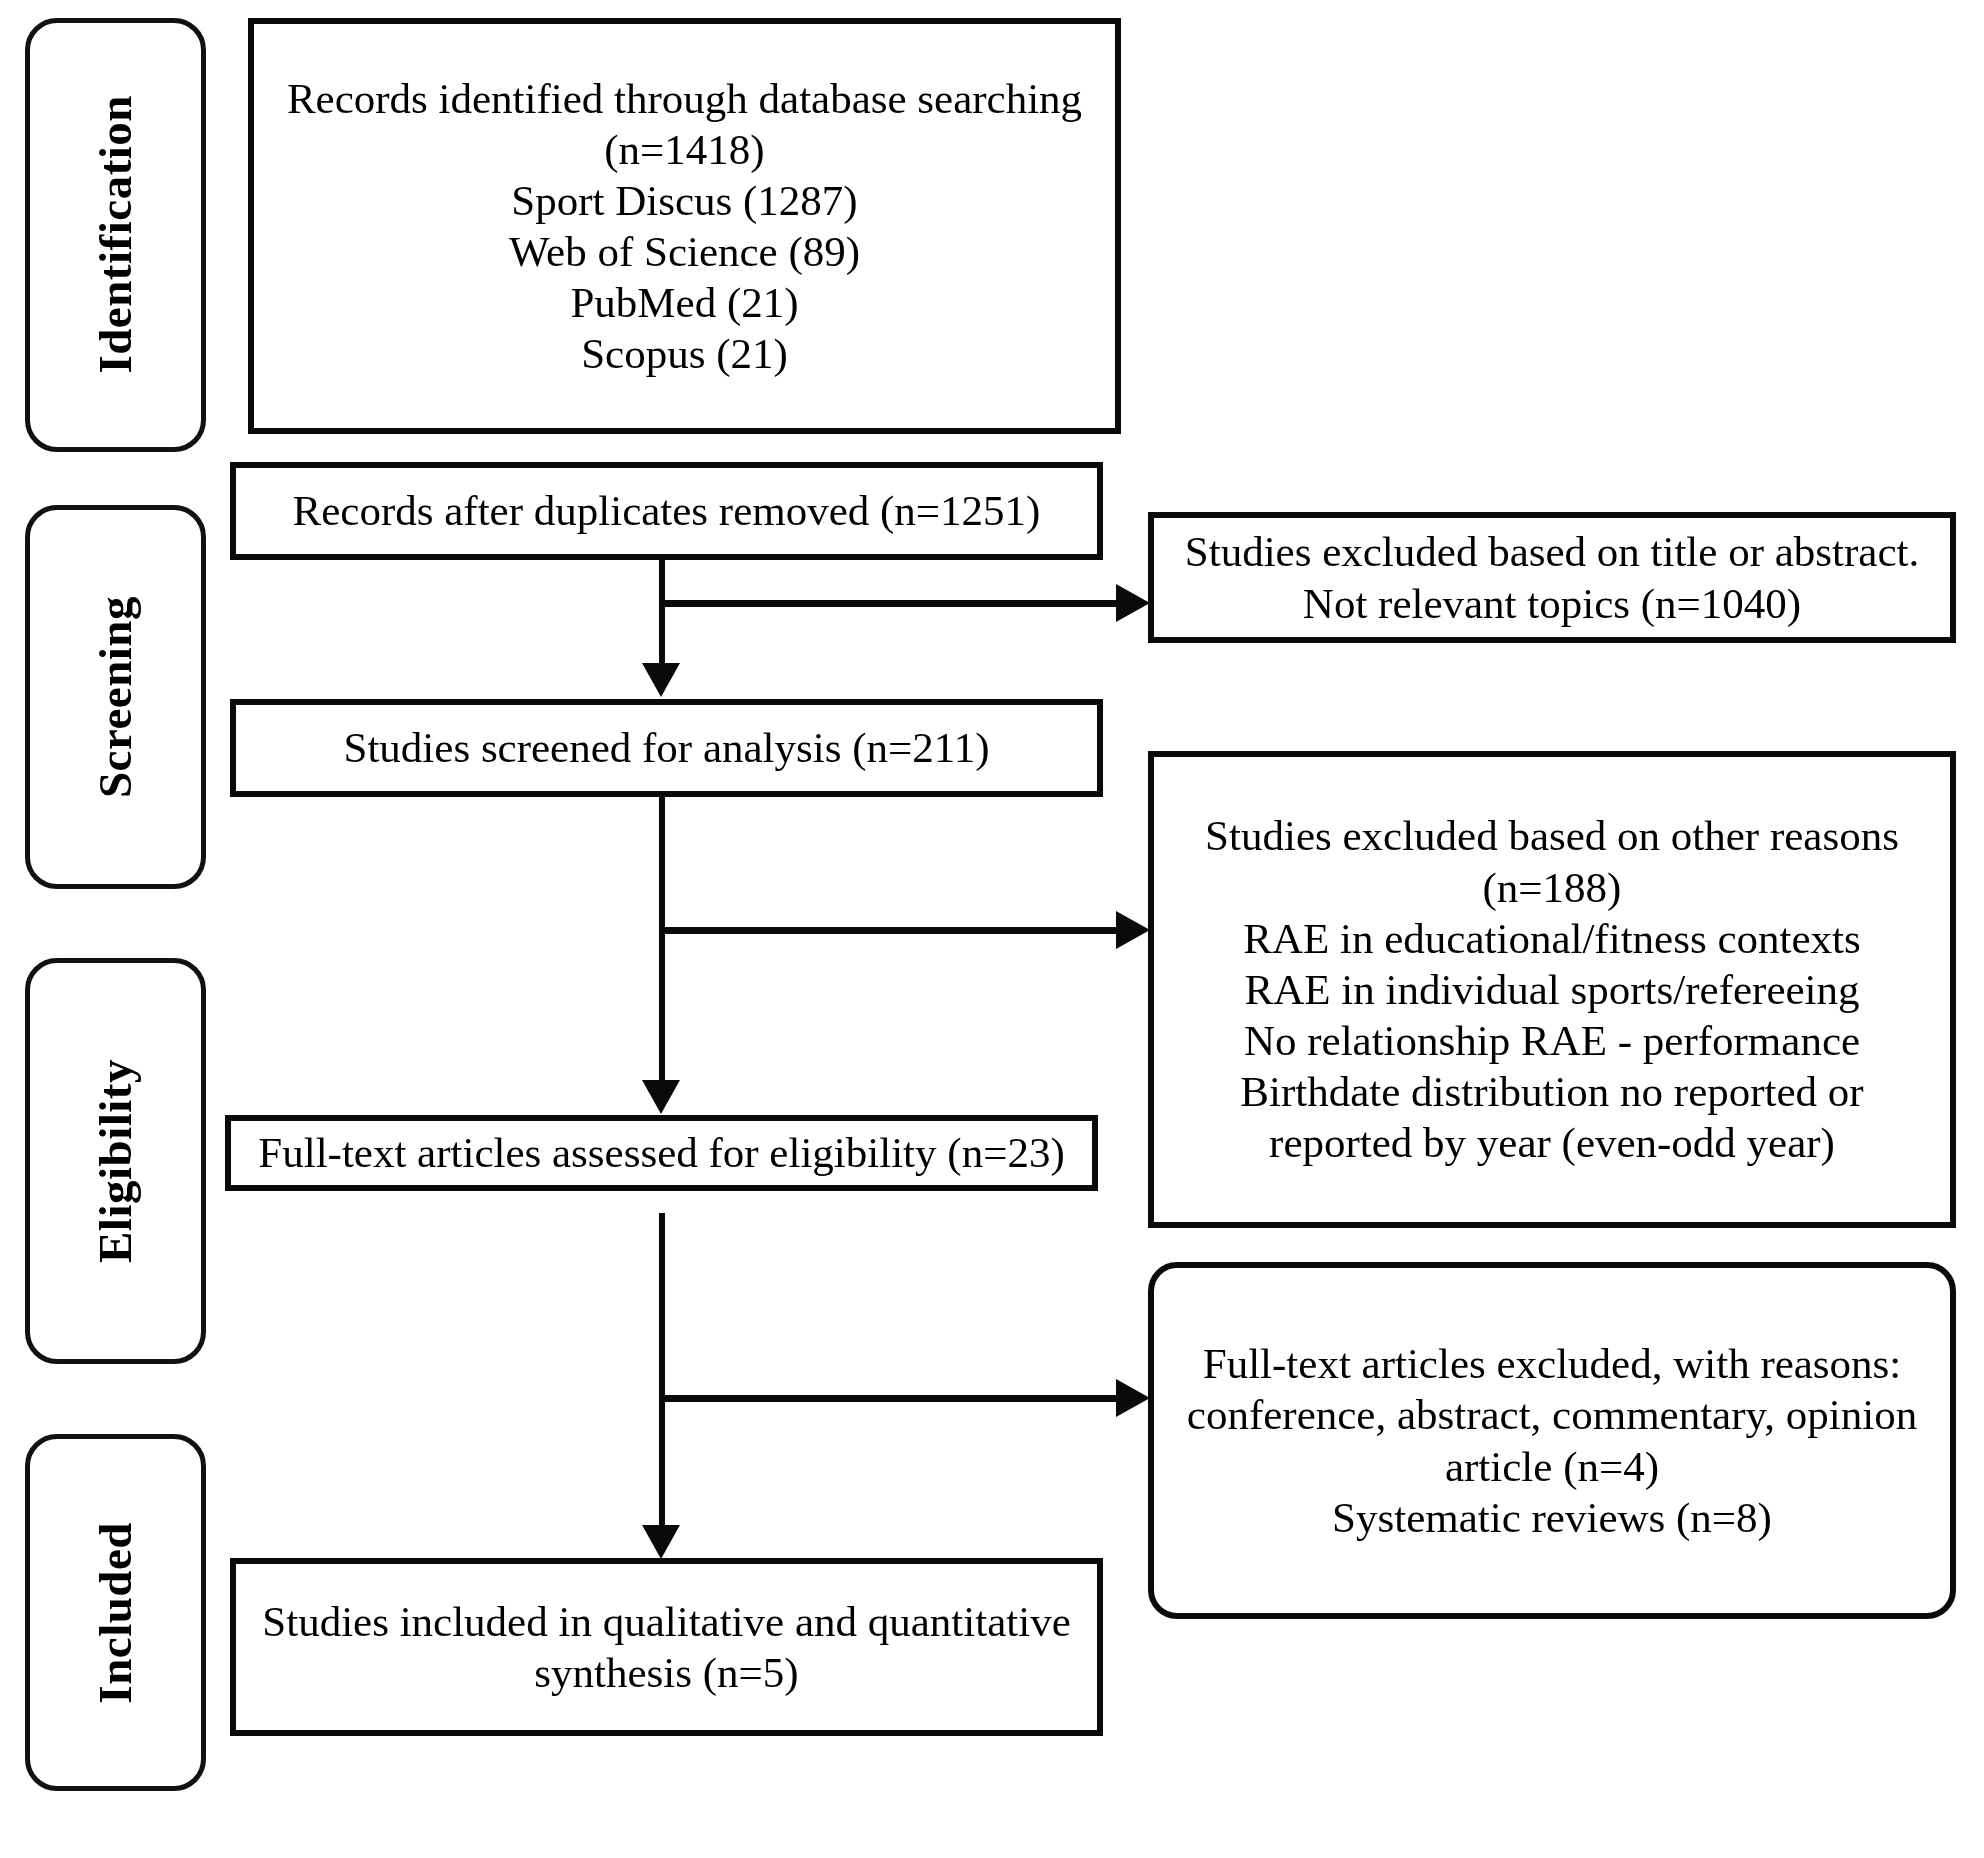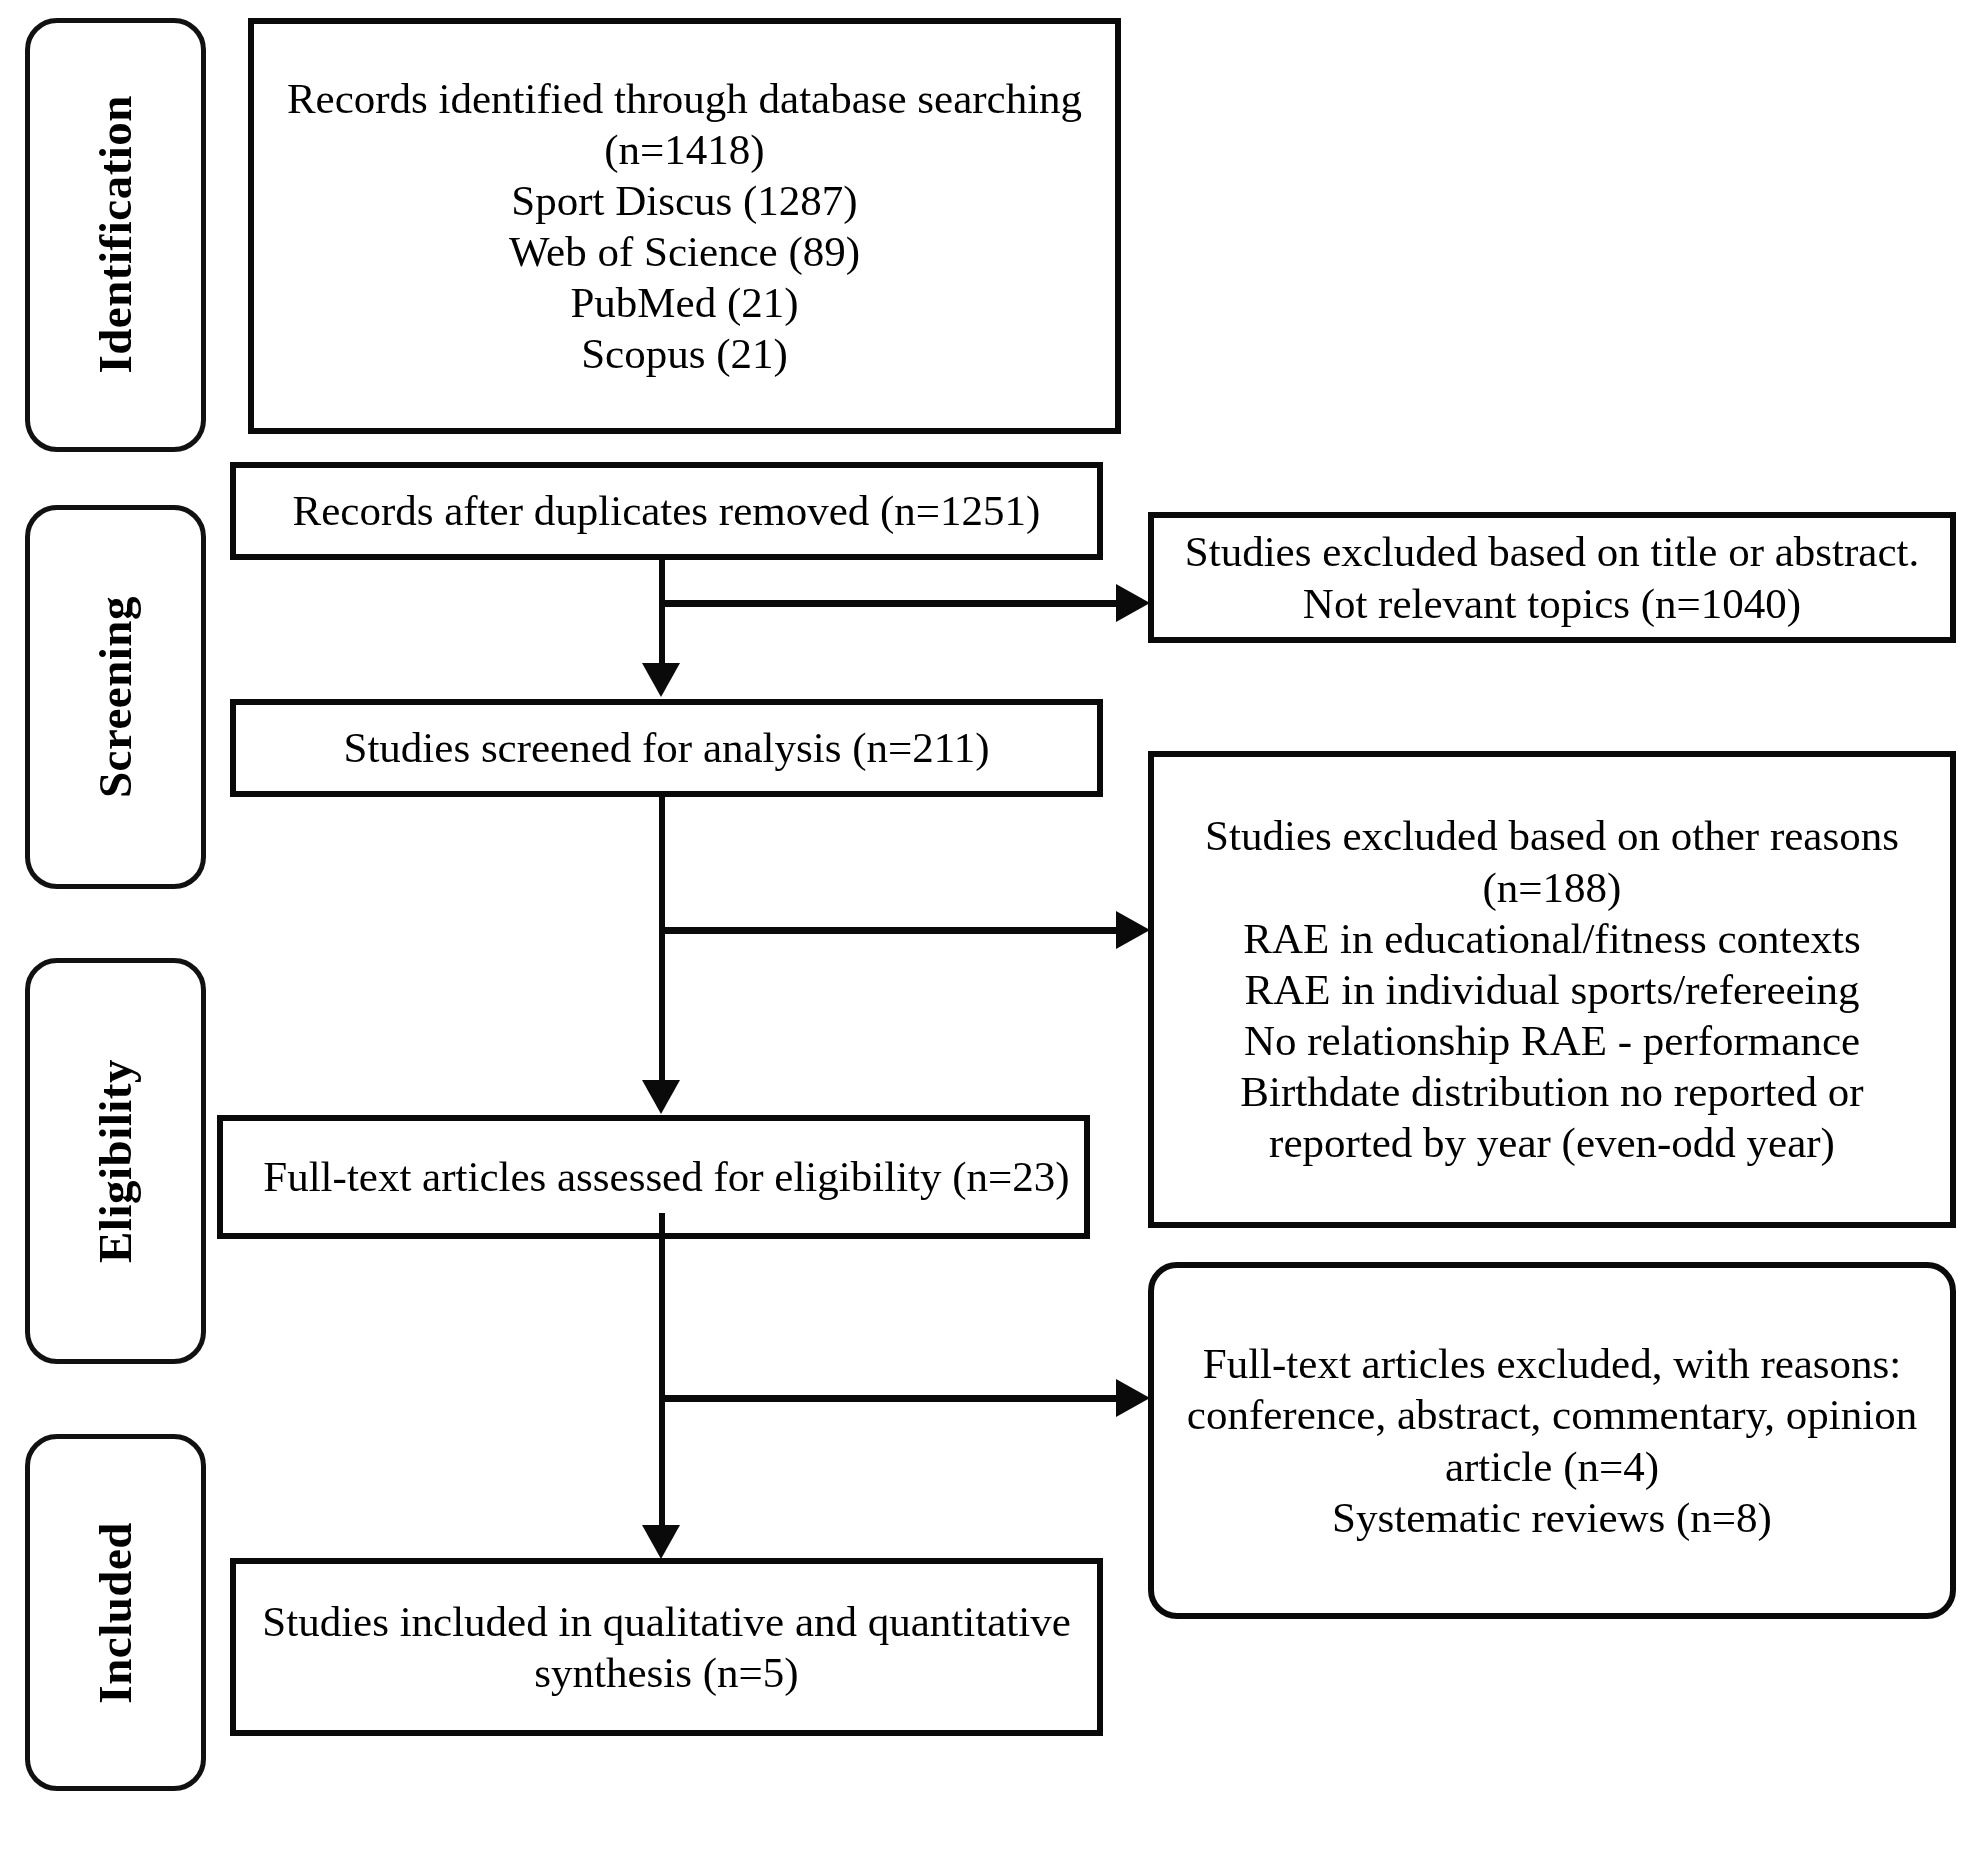--- a/index.html
+++ b/index.html
@@ -118,21 +118,21 @@
   </div>
 
   <div class="flow-box" style="left:230px; top:462px; width:873px; height:98px;">
     <span class="line">Records after duplicates removed (n=1251)</span>
   </div>
 
   <div class="flow-box" style="left:230px; top:699px; width:873px; height:98px;">
     <span class="line">Studies screened for analysis (n=211)</span>
   </div>
 
-  <div class="flow-box" style="left:217px; top:1115px; width:873px; height:124px;align-items:flex-end;">
+  <div class="flow-box" style="left:225px; top:1115px; width:873px; height:76px;">
     <span class="line">Full-text articles assessed for eligibility (n=23)</span>
   </div>
 
   <div class="flow-box" style="left:230px; top:1558px; width:873px; height:178px;">
     <span class="line">Studies included in qualitative and quantitative</span>
     <span class="line">synthesis (n=5)</span>
   </div>
 
   <div class="flow-box" style="left:1148px; top:512px; width:808px; height:131px;">
     <span class="line">Studies excluded based on title or abstract.</span>

